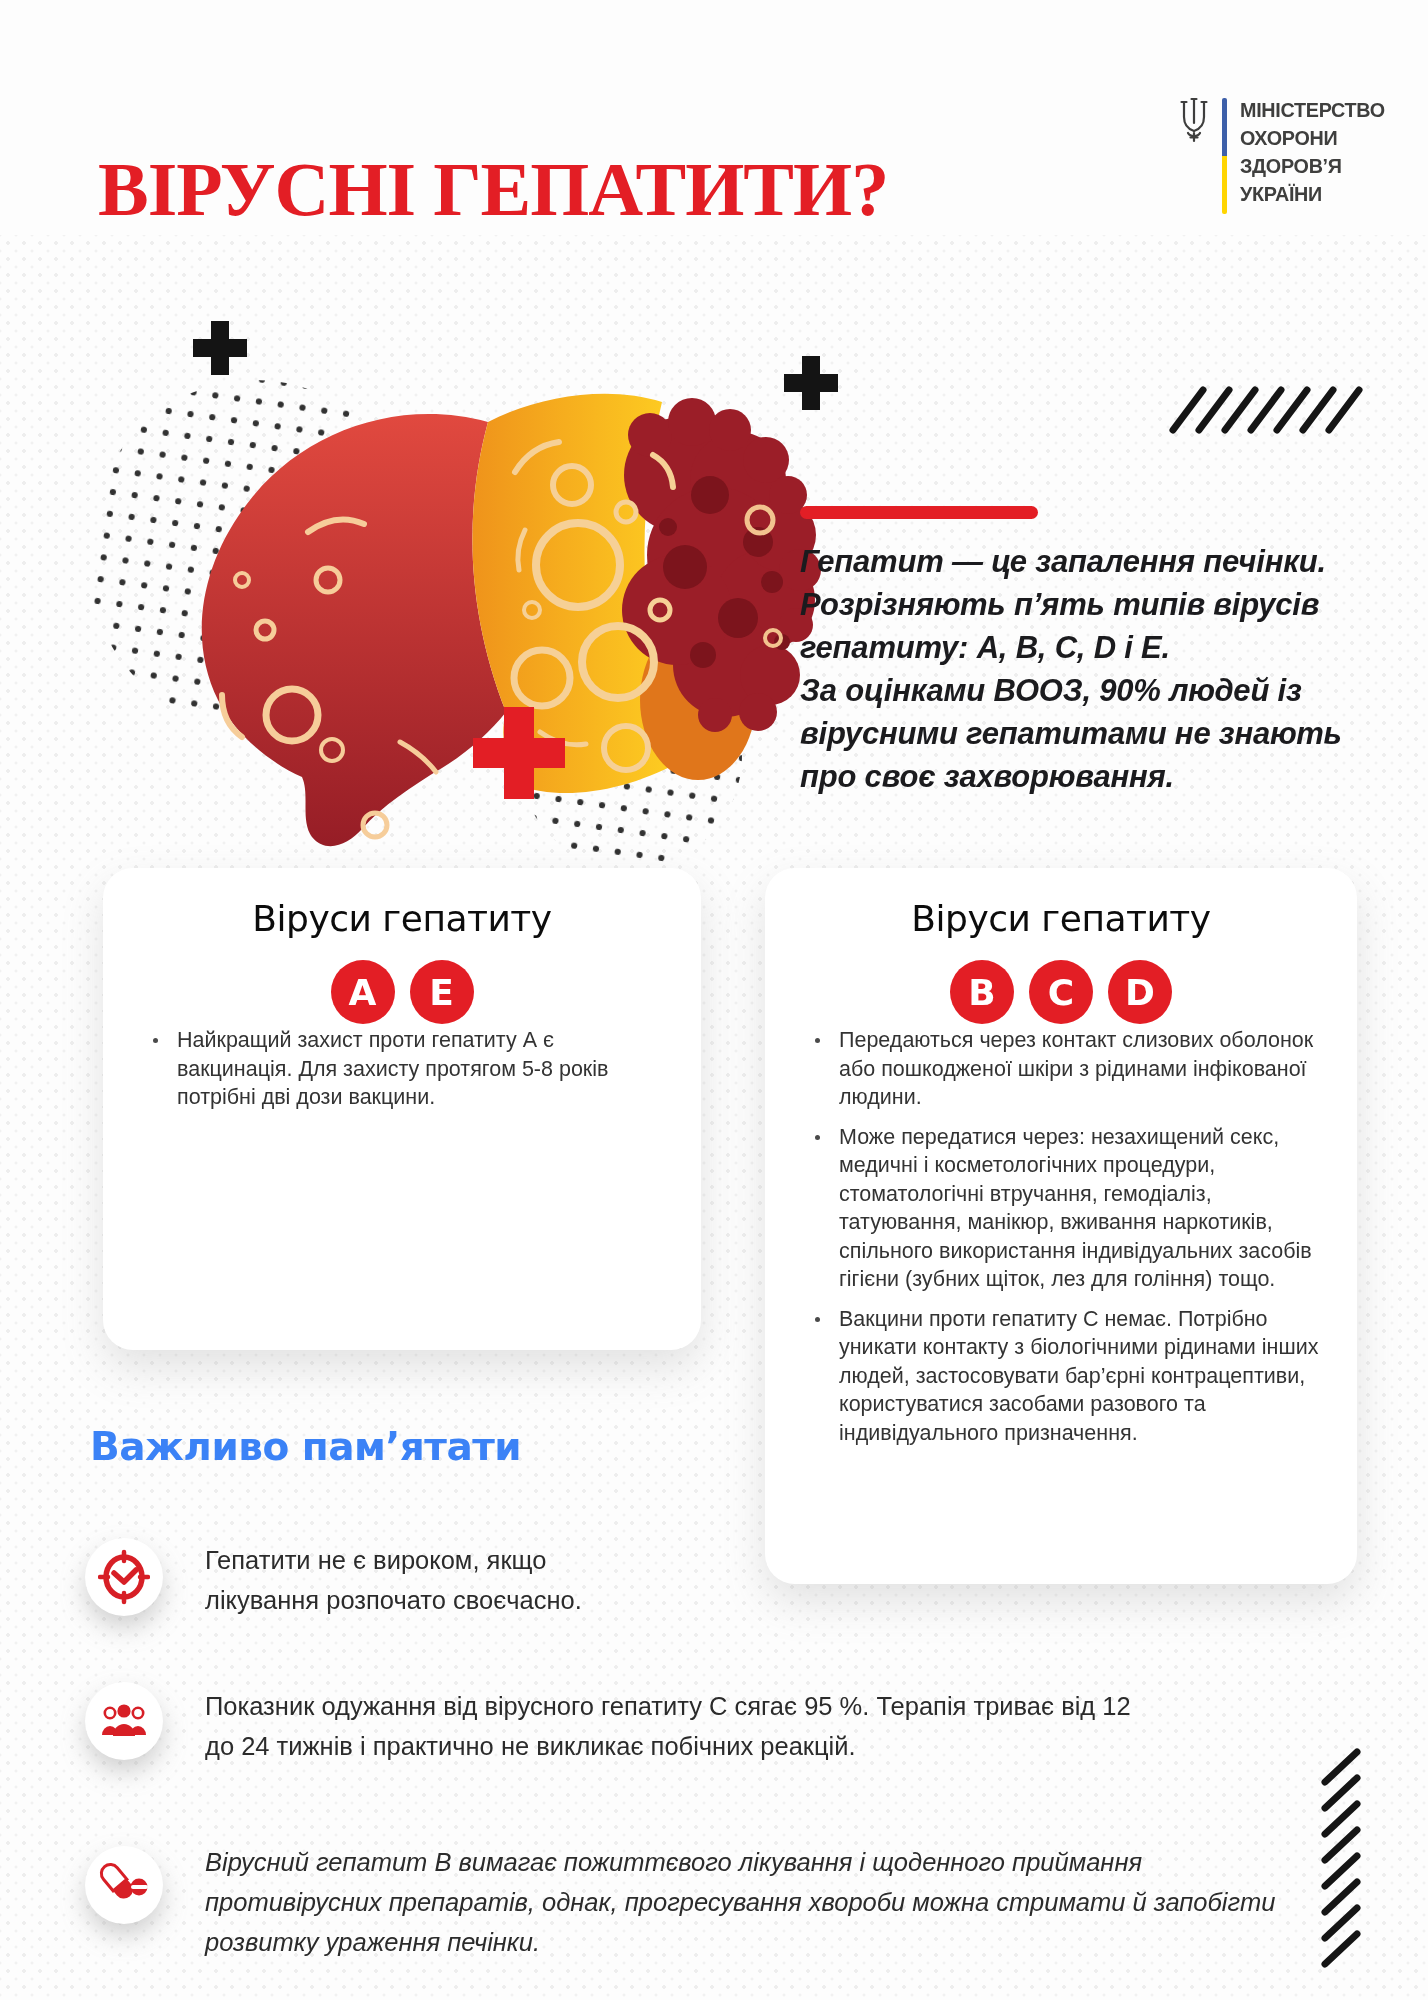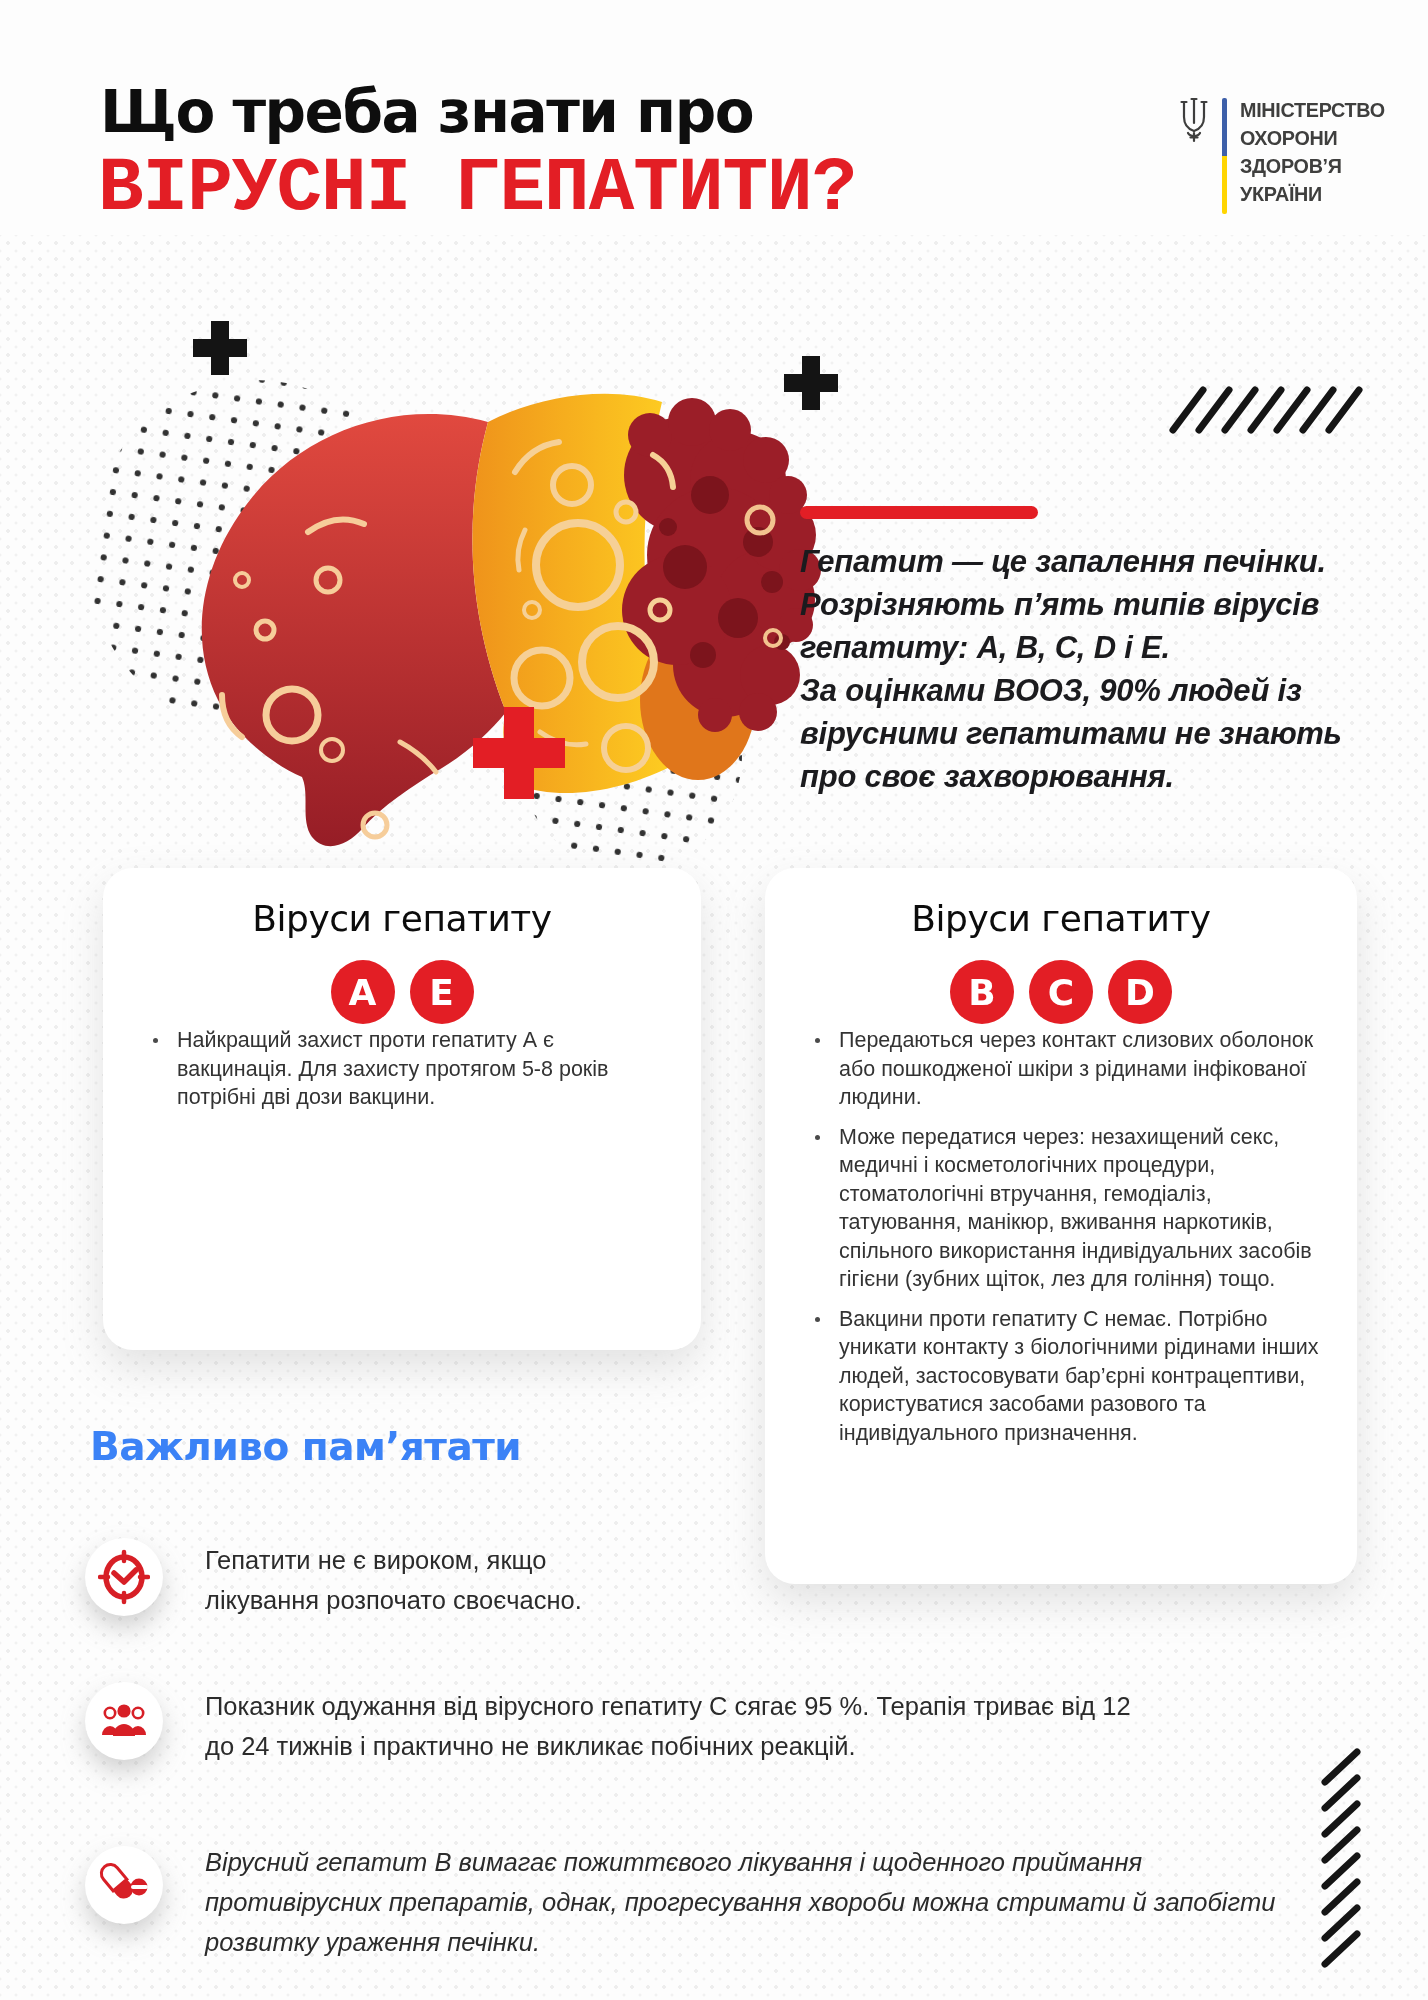--- a/index.html
+++ b/index.html
@@ -18,21 +18,21 @@
     opacity:.55;pointer-events:none;
   }
   
   .title-line1{
     position:absolute;left:100px;top:78px;
     font-family:"DejaVu Sans",sans-serif;font-weight:bold;
     font-size:58px;letter-spacing:-1.5px;color:#0e0e0e;white-space:nowrap;
   }
   .title-line2{
     position:absolute;left:98px;top:146px;
-    font-family:Liberation Mono, monospace;font-weight:bold;
+    font-family:Liberation Serif, serif;font-weight:bold;
     font-size:76px;letter-spacing:-1px;color:#e31e25;white-space:nowrap;
   }
   .ministry-logo{position:absolute;left:1178px;top:96px;display:flex;align-items:flex-start;}
   .flag-divider{
     width:5px;height:116px;margin:2px 13px 0 12px;border-radius:2px;
     background:linear-gradient(#3d5fa9 0 50%,#ffd500 50% 100%);
   }
   .ministry-name{
     font-family:"Liberation Sans",sans-serif;font-weight:bold;
     font-size:21px;line-height:28px;color:#3f3f3e;letter-spacing:-.3px;
@@ -93,21 +93,20 @@
   .memo-icon-2{left:85px;top:1682px;}  .memo-text-2{top:1686px;}
   .memo-icon-3{left:85px;top:1846px;}  .memo-text-3{top:1842px;font-style:italic;}
 </style>
 </head>
 <body>
 
 <div class="poster">
 
   <div class="dots-texture"></div>
 
-  <div class="title-line1">Що треба знати про</div>
   <div class="title-line2">ВІРУСНІ ГЕПАТИТИ?</div>
 
   <div class="ministry-logo">
     <span>
       <svg width="32" height="48" viewBox="0 0 32 48" fill="none" stroke="#3e3e3d" stroke-width="2.2" stroke-linecap="round">
         <path d="M16 3 V27"></path>
         <path d="M6 6 V21 C6 29 10 33 16 35"></path>
         <path d="M26 6 V21 C26 29 22 33 16 35"></path>
         <path d="M3.5 6 h5"></path>
           <path d="M23.5 6 h5"></path>

